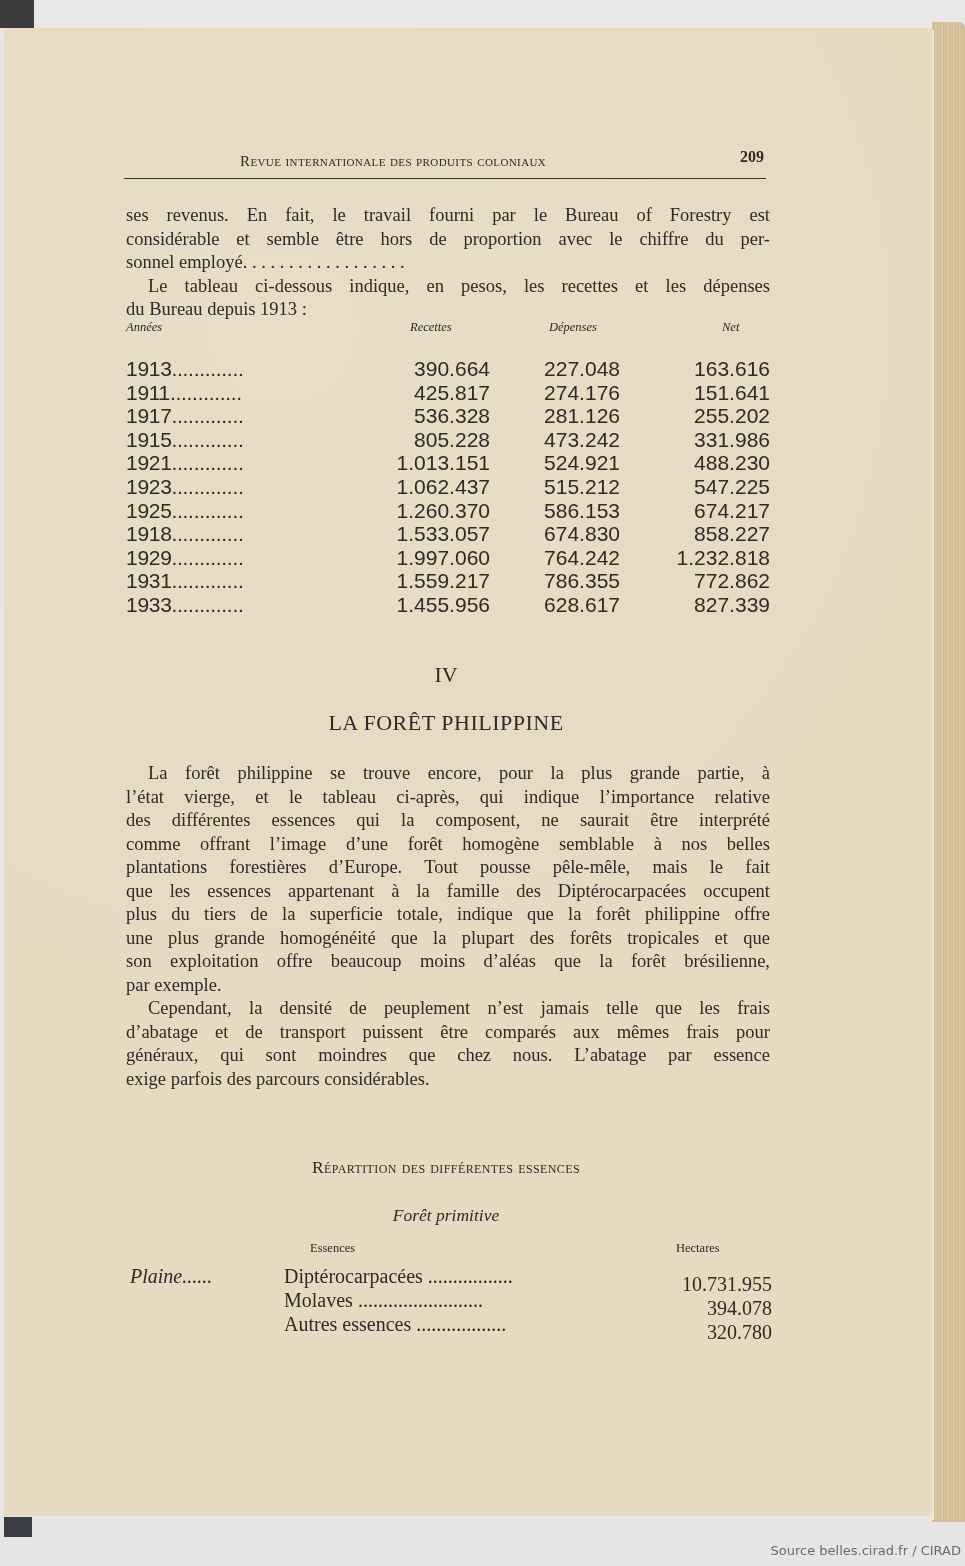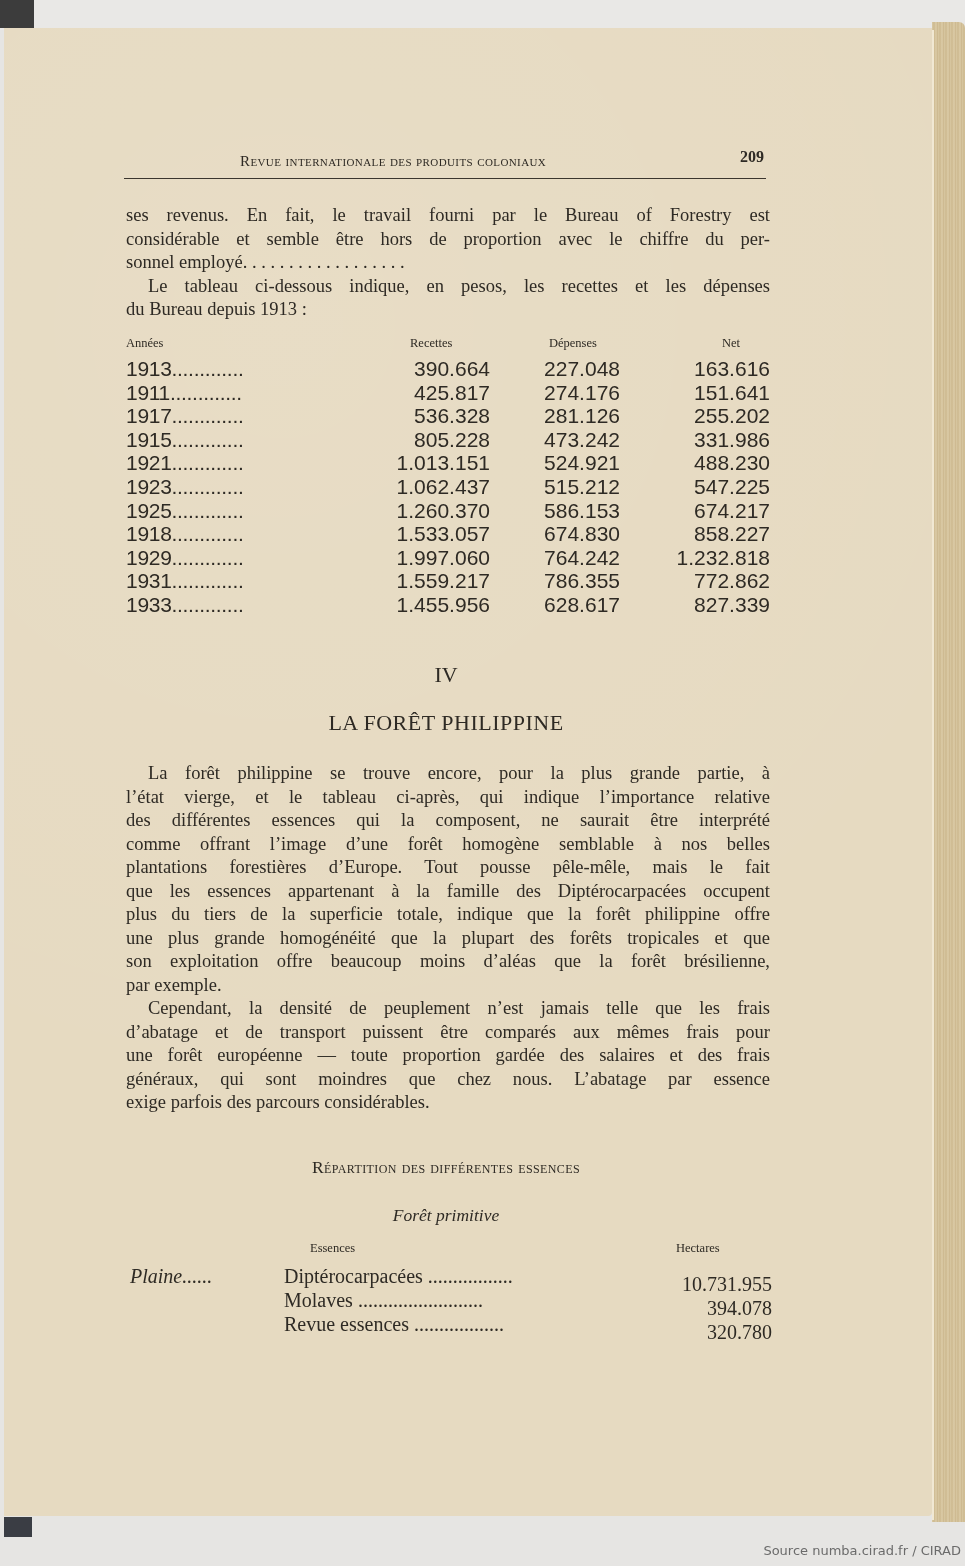--- a/index.html
+++ b/index.html
@@ -33,21 +33,21 @@
     position: absolute; left: 116px; top: 5px;
     font-size: 15px; letter-spacing: 0.4px; font-variant: small-caps;
   }
   .page-number { position: absolute; right: 2px; top: 0px; font-size: 16px; font-weight: bold; }
 
   .para { position: absolute; left: 126px; width: 644px; font-size: 18.5px; line-height: 23.5px; text-align: justify; }
   .para .line { display: block; white-space: nowrap; text-align-last: justify; }
   .para .line.last { text-align-last: left; }
   .indent { padding-left: 22px; }
 
-  .tbl-head { position: absolute; top: 336px; font-size: 12.5px; }
+  .tbl-head { position: absolute; top: 320px; font-size: 12.5px; font-style: italic; }
   .tbl { position: absolute; left: 126px; top: 357px; width: 646px; font-family: "Liberation Sans", "DejaVu Sans", sans-serif; font-size: 21px; }
   .tbl .row { position: relative; height: 23.6px; }
   .tbl .yr { position: absolute; left: 0; top: 0; letter-spacing: -0.3px; }
   .tbl .c1 { position: absolute; right: 282px; top: 0; }
   .tbl .c2 { position: absolute; right: 152px; top: 0; }
   .tbl .c3 { position: absolute; right: 2px; top: 0; }
 
   .section-num { position: absolute; left: 0; width: 965px; top: 662px; text-align: center; font-size: 22px; padding-left: 124px; box-sizing: border-box; width: 644px; left: 124px; padding-left: 0; }
   .section-title { position: absolute; left: 124px; width: 644px; top: 710px; text-align: center; font-size: 22px; letter-spacing: 0.5px; }
 
@@ -170,21 +170,20 @@
     <span class="line">plantations forestières d’Europe. Tout pousse pêle-mêle, mais le fait</span>
     <span class="line">que les essences appartenant à la famille des Diptérocarpacées occupent</span>
     <span class="line">plus du tiers de la superficie totale, indique que la forêt philippine offre</span>
     <span class="line">une plus grande homogénéité que la plupart des forêts tropicales et que</span>
     <span class="line">son exploitation offre beaucoup moins d’aléas que la forêt brésilienne,</span>
     <span class="line last">par exemple.</span>
   </div>
 <div class="para" style="top:997px;" id="para2">
     <span class="line indent">Cependant, la densité de peuplement n’est jamais telle que les frais</span>
     <span class="line">d’abatage et de transport puissent être comparés aux mêmes frais pour</span>
-    <span class="line">une forêt européenne — toute proportion gardée des salaires et des frais</span>
     <span class="line">généraux, qui sont moindres que chez nous. L’abatage par essence</span>
     <span class="line last">exige parfois des parcours considérables.</span>
   </div>
 
 <div class="rep-title">Répartition des différentes essences</div>
 <div class="rep-sub">Forêt primitive</div>
 <span class="ess-head" style="left:310px;">Essences</span>
 <span class="ess-head" style="left:676px;">Hectares</span>
 <div id="species-table">
     <div class="ess-row" style="top: 1265px;">
@@ -192,18 +191,18 @@
       <span class="name">Diptérocarpacées .................</span>
       <span class="val">10.731.955</span>
     </div>
     <div class="ess-row" style="top: 1289px;">
       <span class="region"></span>
       <span class="name">Molaves .........................</span>
       <span class="val">394.078</span>
     </div>
     <div class="ess-row" style="top: 1313px;">
       <span class="region"></span>
-      <span class="name">Revue essences ..................</span>
+      <span class="name">Autres essences ..................</span>
       <span class="val">320.780</span>
     </div>
   </div>
 
-<div class="source">Source numba.cirad.fr / CIRAD</div>
+<div class="source">Source belles.cirad.fr / CIRAD</div>
 
 </body></html>

